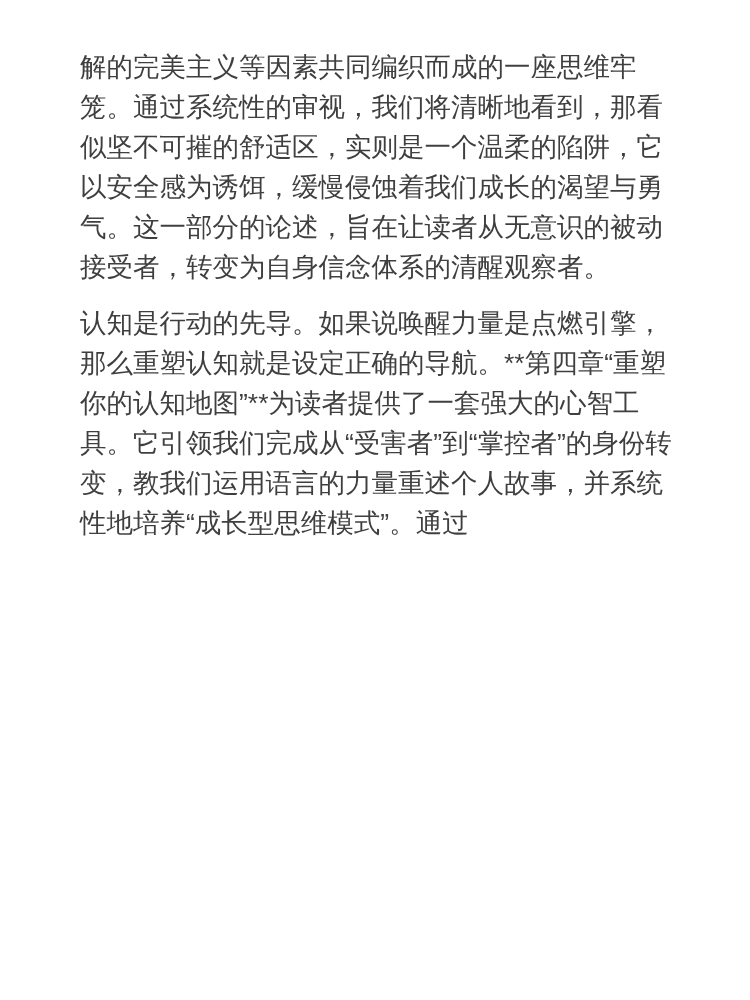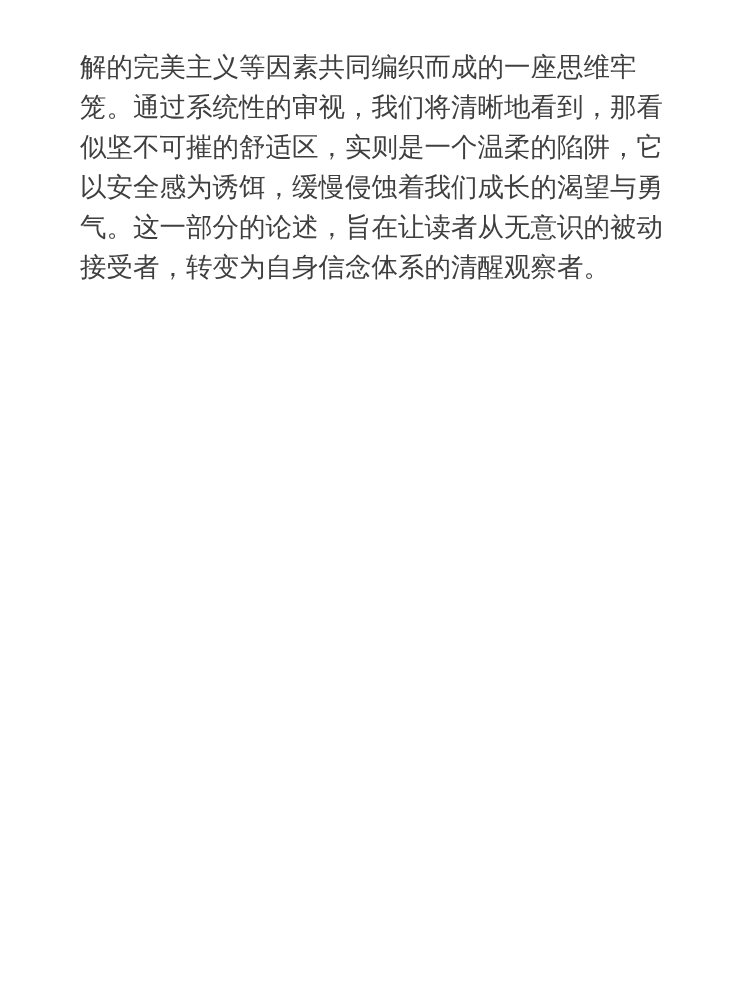--- a/index.html
+++ b/index.html
@@ -38,14 +38,15 @@
   .para:last-child {
     margin-bottom: 0;
   }
 </style>
 </head>
 <body>
 
 <div class="page">
   <div class="article">
     <p class="para">解的完美主义等因素共同编织而成的一座思维牢笼。通过系统性的审视，我们将清晰地看到，那看似坚不可摧的舒适区，实则是一个温柔的陷阱，它以安全感为诱饵，缓慢侵蚀着我们成长的渴望与勇气。这一部分的论述，旨在让读者从无意识的被动接受者，转变为自身信念体系的清醒观察者。</p>
+    <p class="para">认知是行动的先导。如果说唤醒力量是点燃引擎，那么重塑认知就是设定正确的导航。**第四章“重塑你的认知地图”**为读者提供了一套强大的心智工具。它引领我们完成从“受害者”到“掌控者”的身份转变，教我们运用语言的力量重述个人故事，并系统性地培养“成长型思维模式”。通过</p>
   </div>
 </div>
 
 </body></html>

